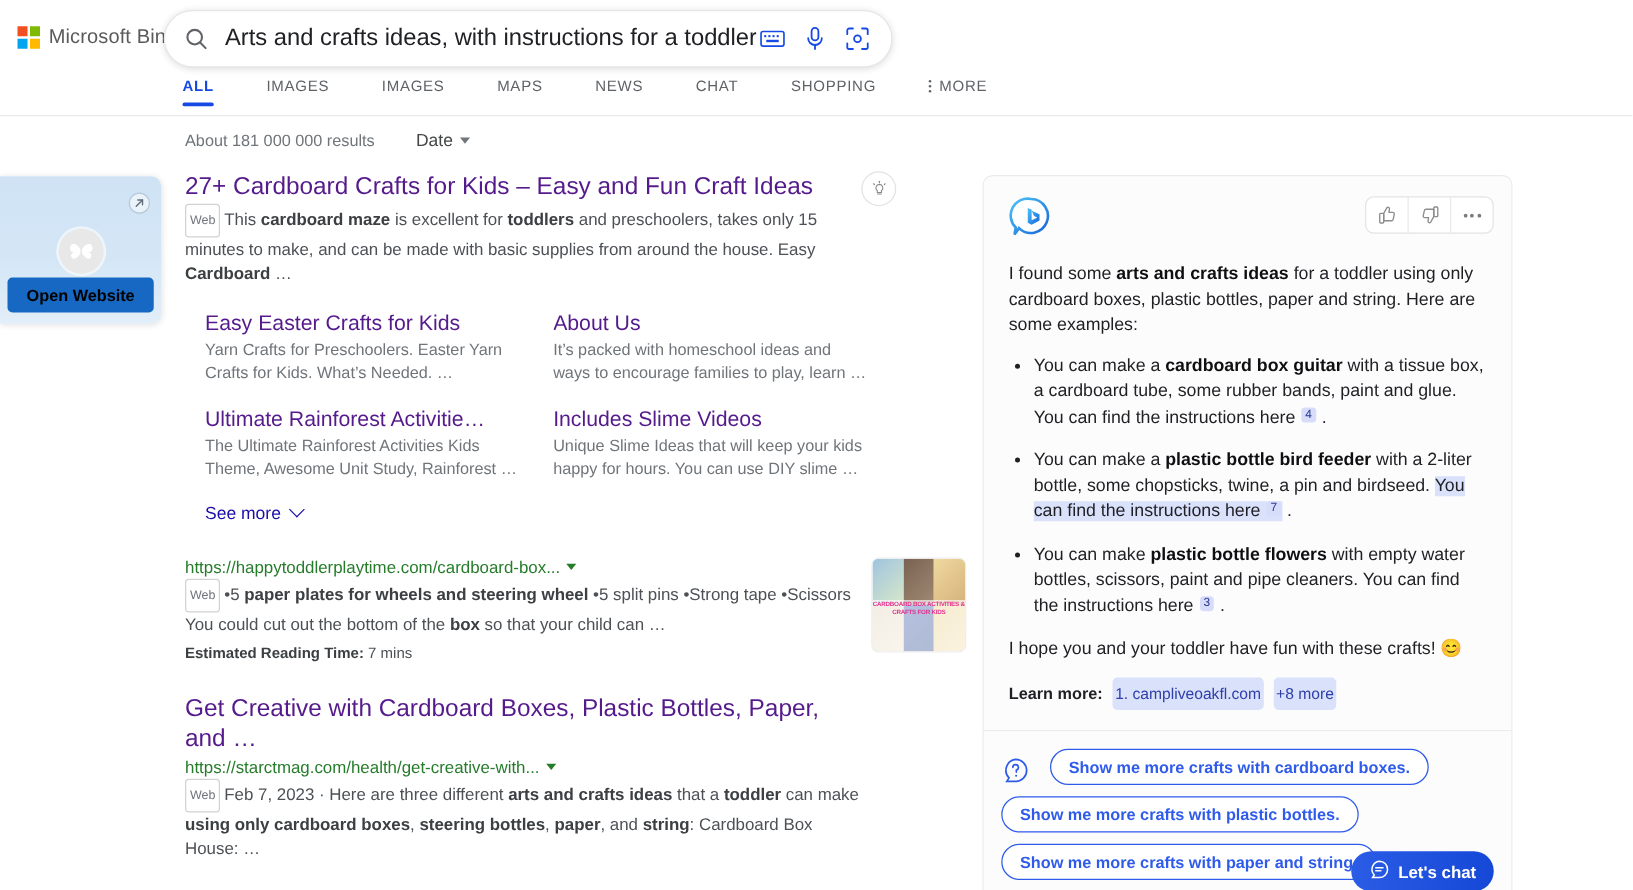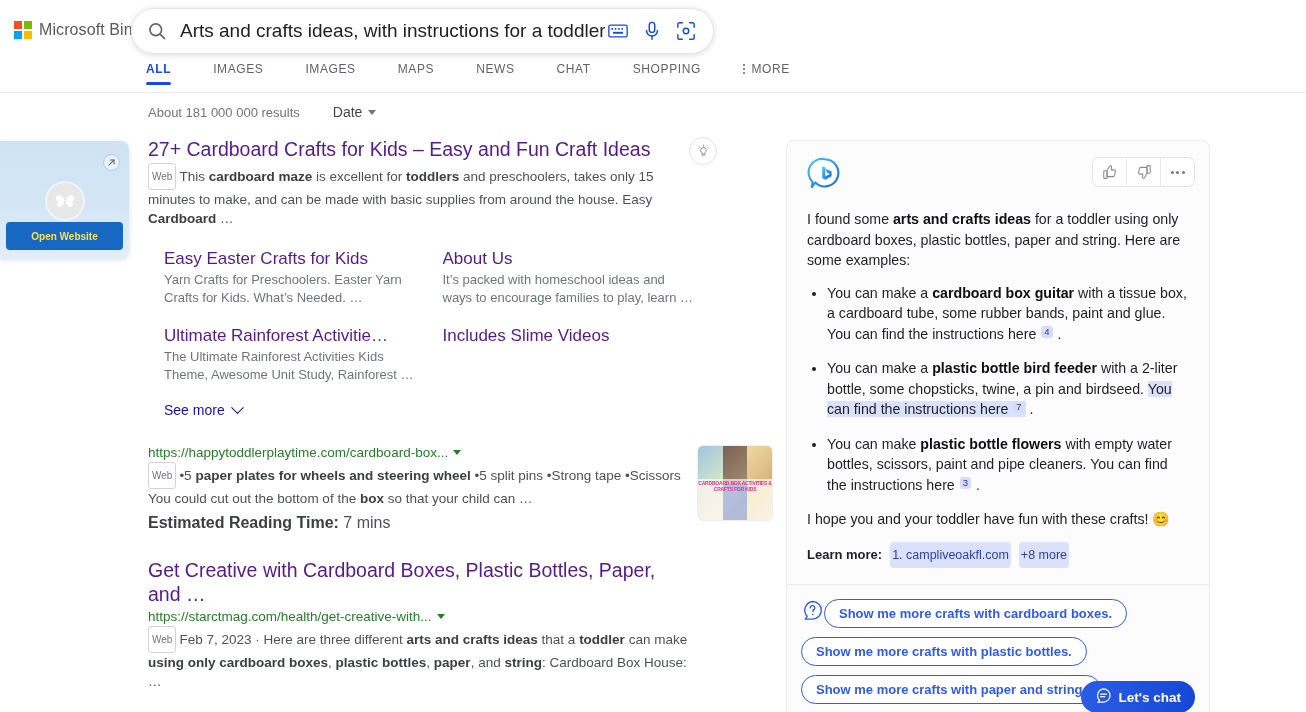--- a/index.html
+++ b/index.html
@@ -107,24 +107,24 @@
   .hc-fav {
     position: absolute; left: 47px; top: 42px;
     width: 36px; height: 36px; border-radius: 50%;
     background: #e8e8e8;
     display: flex; align-items: center; justify-content: center;
     box-shadow: 0 0 0 2px rgba(255,255,255,.6);
   }
   .hc-btn {
     position: absolute; left: 6px; bottom: 9px;
     width: 117px; height: 28px;
-    background: #1668c2; color: #fde047;
+    background: #1668c2; color: #000000;
     border-radius: 4px;
     display: flex; align-items: center; justify-content: center;
-    font-size: 10px; font-weight: bold;
+    font-size: 13px; font-weight: bold;
     cursor: pointer;
   }
 
   
   .results {
     position: absolute;
     left: 148px; top: 100px;
     width: 545px;
   }
   .results-meta {
@@ -153,21 +153,21 @@
   }
   .webbadge {
     display: inline-block;
     font-size: 10px; color: #70757a;
     border: 1px solid #d2d2d2; border-radius: 3px;
     padding: 6px 3px; margin-right: 3px;
     vertical-align: 1px;
     line-height: 13px;
   }
   .r-snip b { color: #3c4043; font-weight: bold; }
-  .r-extra { font-size: 16px; color:#4d5156; margin-top:6px; }
+  .r-extra { font-size: 12px; color:#4d5156; margin-top:6px; }
   .r-extra b { color:#3c4043; }
 
   .bulb {
     position: absolute; right: -24px; top: 0px;
     width: 28px; height: 28px; border-radius: 50%;
     border: 1px solid #e2e2e2; background:#fff;
     display:flex; align-items:center; justify-content:center;
     cursor: pointer;
   }
 
@@ -260,21 +260,21 @@
     background:#d9e1fb; color:#2f3ea8;
     border-radius:4px; padding: 3px 2px; font-size:12.5px;
     cursor:pointer;
   }
   .chat-divider { height:1px; background:#ebebeb; }
   .suggestions {
     position: relative;
     padding: 14px 14px 14px 14px;
     background: #fcfcfc;
   }
-  .sugg-row { display:flex; align-items:flex-start; gap:0; margin-bottom: 9px; }
+  .sugg-row { display:flex; align-items:flex-end; gap:16px; margin-bottom: 9px; }
   .q-icon { width: 23px; height: 23px; flex: 0 0 23px; }
   .sugg-chip {
     border: 1px solid #2f5bea; color:#2f5bea;
     border-radius: 16px; padding: 6px 14px;
     font-size: 13px; background:#fff; cursor:pointer;
     white-space: nowrap; font-weight: bold;
   }
   .letschat {
     position:absolute; right:14px; bottom:14px;
     background: linear-gradient(90deg,#2b5ce6,#1548d6);
@@ -406,20 +406,21 @@
       <div>
         <div class="dl-title">About Us</div>
         <div class="dl-desc">It’s packed with homeschool ideas and ways to encourage families to play, learn …</div>
       </div>
       <div>
         <div class="dl-title">Ultimate Rainforest Activitie…</div>
         <div class="dl-desc">The Ultimate Rainforest Activities Kids Theme, Awesome Unit Study, Rainforest …</div>
       </div>
       <div>
         <div class="dl-title">Includes Slime Videos</div>
+        <div class="dl-desc">Unique Slime Ideas that will keep your kids happy for hours. You can use DIY slime …</div>
       </div>
     </div>
 
     <div class="seemore">
       <span>See more</span>
       <span class="chev-d"></span>
     </div>
   </div>
 
   <div class="result" style="margin-top:17px;">
@@ -442,21 +443,21 @@
     <div class="r-extra"><b>Estimated Reading Time:</b> 7 mins</div>
   </div>
 
   <div class="result" style="margin-top:24px;">
     <a class="r-title">Get Creative with Cardboard Boxes, Plastic Bottles, Paper, and …</a>
     <div class="r-url">
       <span>https://starctmag.com/health/get-creative-with...</span>
       <span class="caret"></span>
     </div>
     <div class="r-snip">
-      <span class="webbadge">Web</span><span>Feb 7, 2023 · Here are three different <b>arts and crafts ideas</b> that a <b>toddler</b> can make <b>using only cardboard boxes</b>, <b>plastic bottles</b>, <b>paper</b>, and <b>string</b>: Cardboard Box House: …</span>
+      <span class="webbadge">Web</span><span>Feb 7, 2023 · Here are three different <b>arts and crafts ideas</b> that a <b>toddler</b> can make <b>using only cardboard boxes</b>, <b>steering bottles</b>, <b>paper</b>, and <b>string</b>: Cardboard Box House: …</span>
     </div>
   </div>
 
 </div>
 
 <div class="chatpanel">
 
   <div class="chat-head">
     <span class="bing-chat-icon">
       <svg width="36" height="36" viewBox="0 0 36 36">

